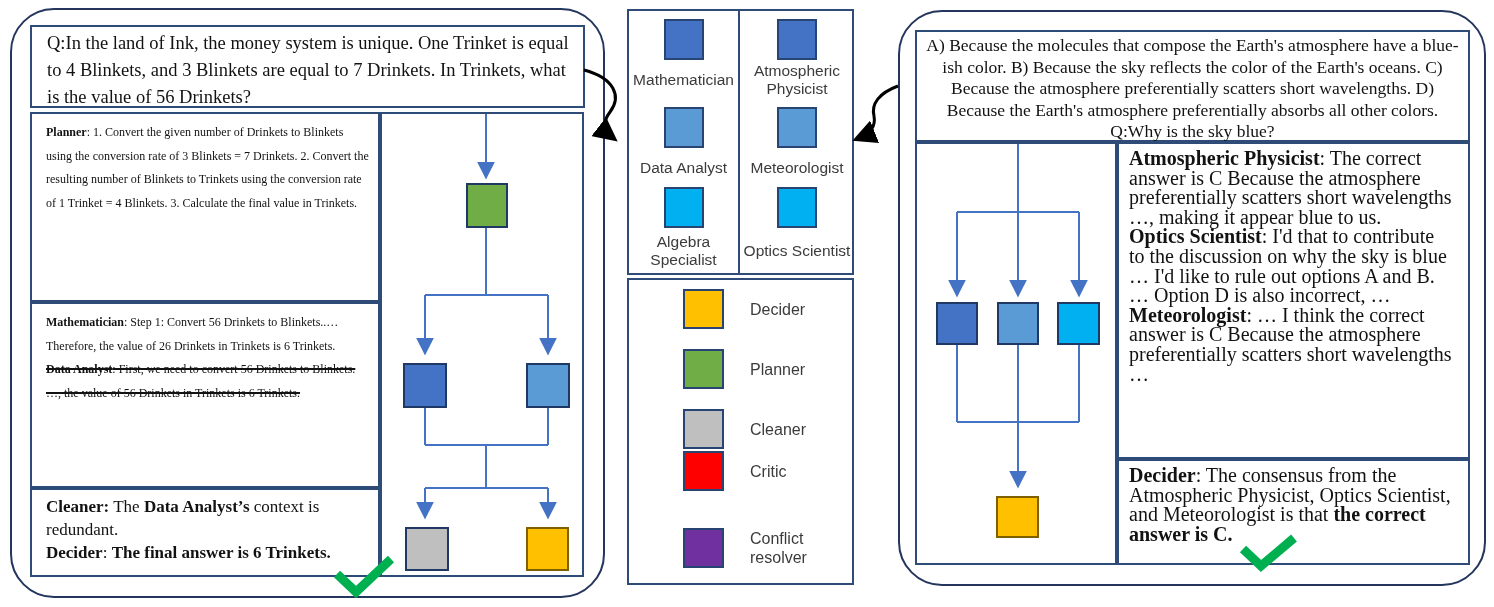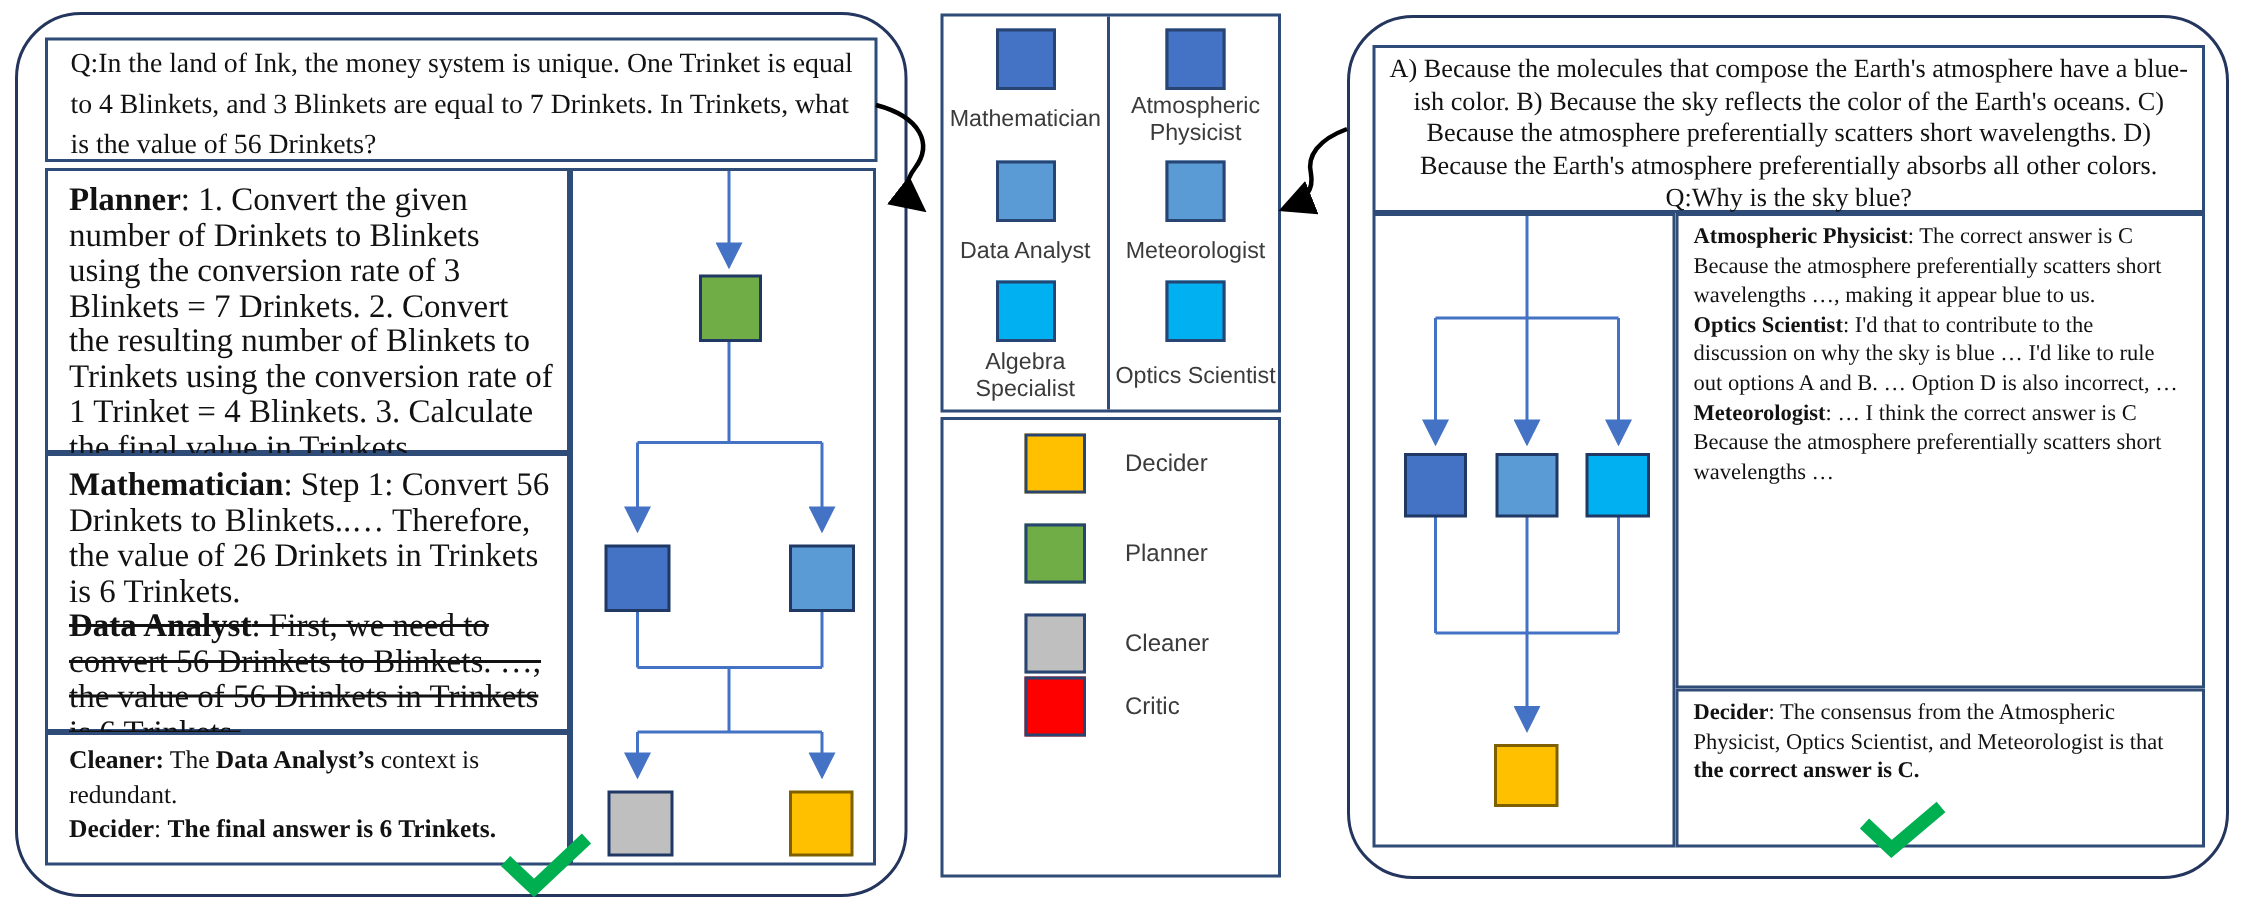--- a/index.html
+++ b/index.html
@@ -2,24 +2,24 @@
 <html><head>
 <meta charset="utf-8">
 <style>
   html,body{margin:0;padding:0;background:#fff;}
   .stage{position:relative;width:1494px;height:607px;background:#fff;overflow:hidden;
          font-family:"Liberation Serif",serif;color:#121212;}
   .panel{position:absolute;background:#fff;border:2.5px solid #24365E;border-radius:44px;box-sizing:border-box;}
   .box{position:absolute;background:#fff;border:2px solid #2F4B77;box-sizing:border-box;}
   .serif{font-family:"Liberation Serif",serif;}
   .qtextL{padding:3px 6px 16px 15px;font-size:18.5px;line-height:27px;}
-  .bodyL{padding:7px 8px 0 14px;font-size:22px;line-height:23.5px;}
+  .bodyL{padding:7px 8px 0 14px;font-size:12px;line-height:23.5px;}
   .bodyC{padding:5px 8px 0 14px;font-size:17px;line-height:23px;}
   .qtextR{padding:3px 8px 0 8px;font-size:17.5px;line-height:21.5px;text-align:center;}
-  .bodyR{padding:5px 14px 0 10px;font-size:15px;line-height:19.6px;}
+  .bodyR{padding:5px 14px 0 10px;font-size:20px;line-height:19.6px;}
   b{font-weight:bold;}
   .strike{text-decoration:line-through;text-decoration-thickness:1.5px;}
   .nowrap{white-space:nowrap;}
   svg{display:block;}
   .node{stroke:#1F3864;stroke-width:2;}
   .node-gold{stroke:#7F6000;stroke-width:2;}
   .pool-col{position:absolute;top:0;height:100%;}
   .pool-divider{position:absolute;top:0;bottom:0;width:2px;background:#2F4B77;}
   .psq{position:absolute;left:50%;transform:translateX(-50%);width:40px;height:41px;
        border:2px solid #274472;box-sizing:border-box;}
@@ -127,20 +127,24 @@
       <div class="llabel">Planner</div>
     </div>
     <div class="lrow" style="top:128px;">
       <div class="swatch" style="background-color: rgb(191, 191, 191);"></div>
       <div class="llabel">Cleaner</div>
     </div>
     <div class="lrow" style="top:170px;">
       <div class="swatch" style="background-color: rgb(255, 0, 0);"></div>
       <div class="llabel">Critic</div>
     </div>
+    <div class="lrow" style="top:247px;">
+      <div class="swatch" style="background-color: rgb(112, 48, 160);"></div>
+      <div class="llabel">Conflict resolver</div>
+    </div>
   </section>
 
   <section class="panel" style="left:898px;top:10px;width:588px;height:576px;">
 
     <div class="box serif qtextR" style="left:15px;top:18px;width:555px;height:112px;">
       <div>A) Because the molecules that compose the Earth's atmosphere have a blue-ish color. B) Because the sky reflects the color of the Earth's oceans. C) Because the atmosphere preferentially scatters short wavelengths. D) Because the Earth's atmosphere preferentially absorbs all other colors.</div>
       <div>Q:Why is the sky blue?</div>
     </div>
 
     <div class="box" style="left:15px;top:130px;width:202px;height:423px;">

